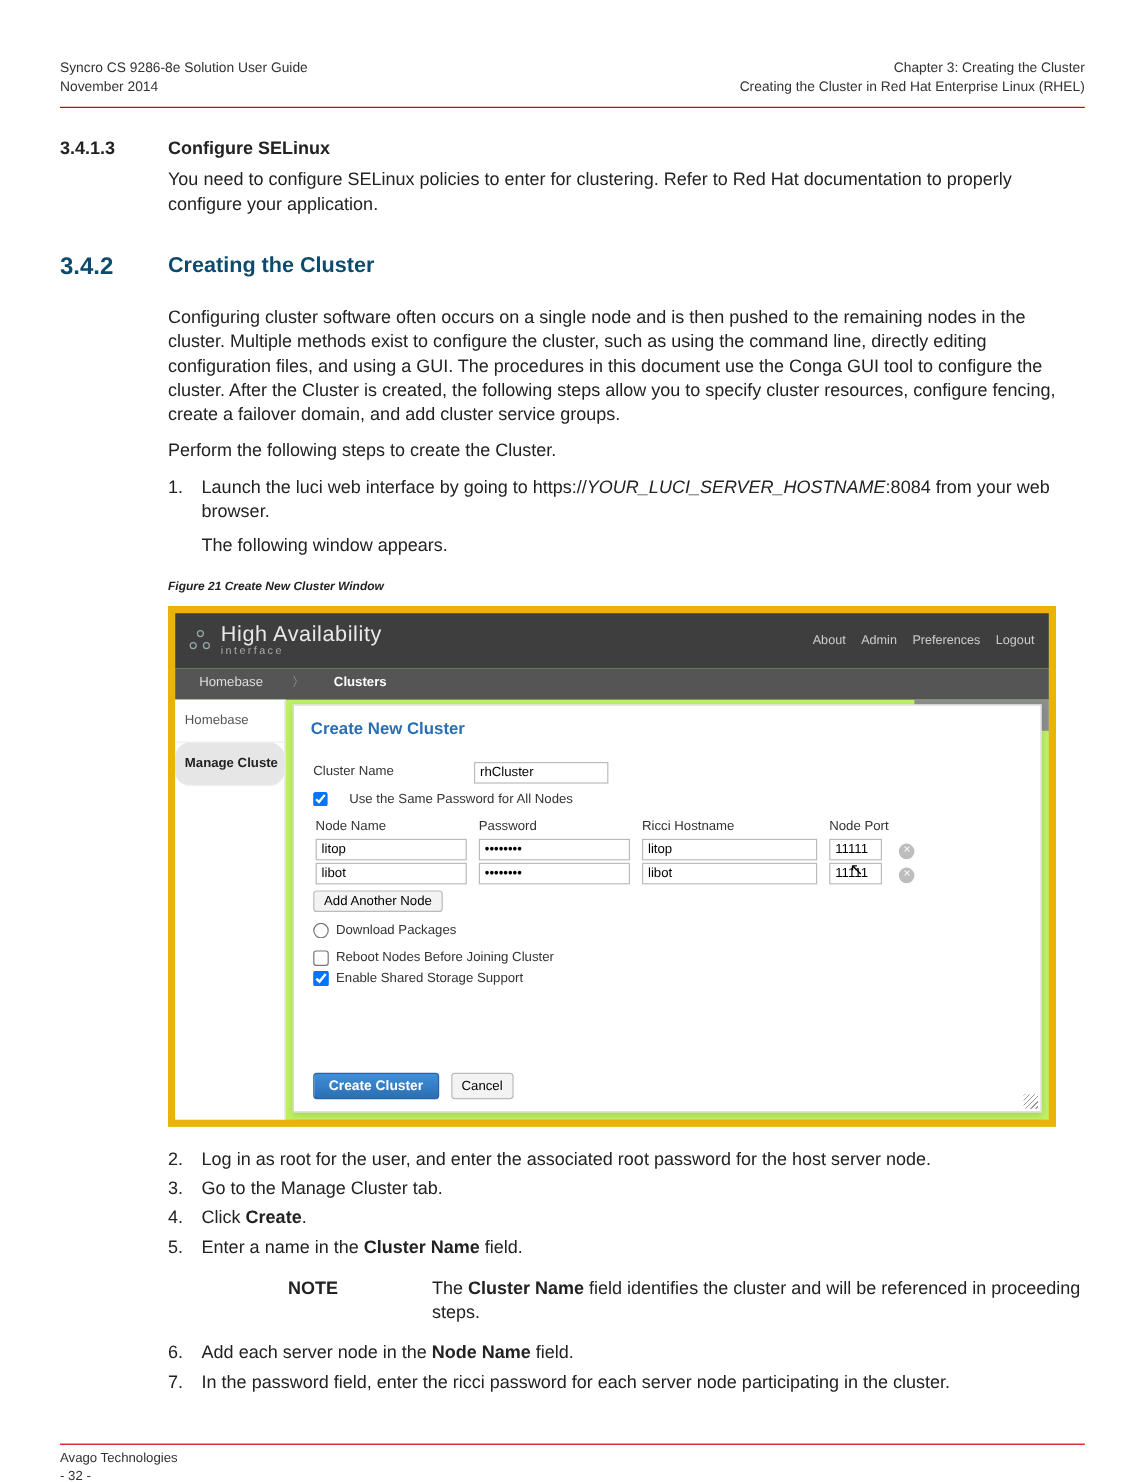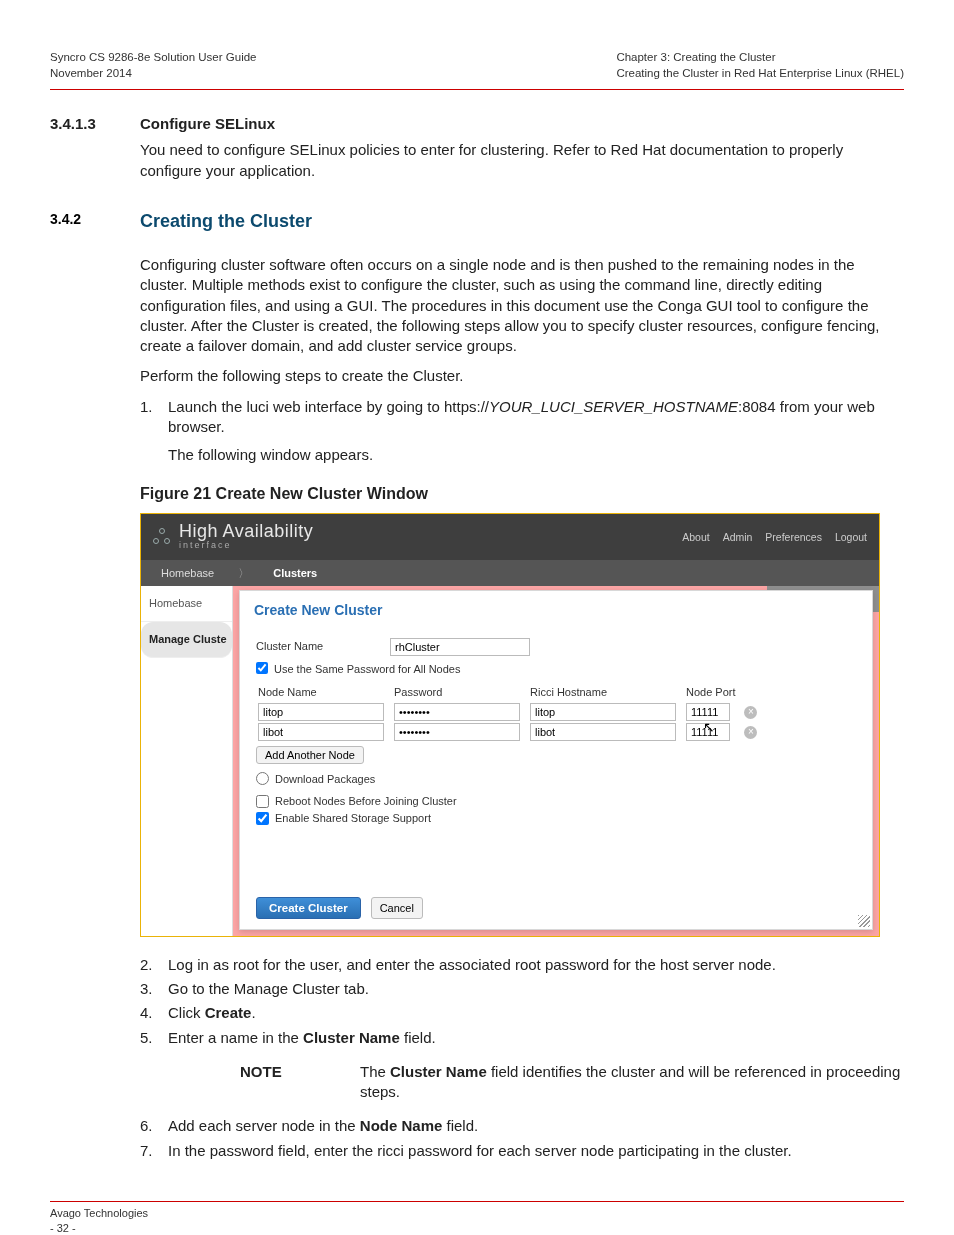--- a/index.html
+++ b/index.html
@@ -14,51 +14,51 @@
     line-height: 1.35;
   }
   .page-head {
     display: flex;
     justify-content: space-between;
     font-size: 11.5px;
     color: #333;
     margin-bottom: 8px;
   }
   .page-head .left, .page-head .right { line-height: 1.35; }
-  .page-head .right { }
+  .page-head .right { text-align: right; }
   hr.rule { border: none; border-top: 1.5px solid #c00; margin: 6px 0 24px 0; }
   hr.rule-foot { border: none; border-top: 1.5px solid #c00; margin: 30px 0 4px 0; }
 
   .row { display: flex; }
   .num-col { width: 90px; flex: 0 0 90px; font-weight: 700; }
   .content-col { flex: 1; }
 
   .h4 { font-weight: 700; font-size: 15px; margin-bottom: 6px; }
   .h3 { font-weight: 700; font-size: 18px; color: #0c4a6e; margin: 26px 0 18px 0; }
-  .h3-num { font-weight: 700; font-size: 14px; color: #000000; }
+  .h3-num { font-weight: 700; font-size: 20px; color: #0c4a6e; }
 
   p.body { margin: 4px 0 10px 0; }
-  .fig-caption { font-weight: 700; font-size: 16px; margin: 18px 0 8px 0; }
+  .fig-caption { font-weight: 700; font-size: 10px; margin: 18px 0 8px 0; font-style: italic; }
 
   ol.steps { margin: 8px 0 10px 0; padding-left: 0; list-style: none; }
   ol.steps > li { display: flex; margin: 4px 0; }
   ol.steps > li .snum { width: 28px; flex: 0 0 28px; }
   ol.steps > li .stext { flex: 1; }
 
   .note-row { display: flex; margin: 14px 0 14px 100px; }
   .note-label { font-weight: 700; width: 120px; flex: 0 0 120px; }
   .note-body { flex: 1; }
 
   .footer { text-align: left; font-size: 11px; color: #333; margin-top: 4px; }
 
   
   .shot {
-    border: 1px solid #eab308;
+    border: 6px solid #eab308;
     width: 740px;
-    background: #fca5a5;
+    background: #bef264;
     font-family: "Lucida Grande", "Segoe UI", Arial, sans-serif;
     font-size: 11px;
     color: #333;
     position: relative;
   }
   .shot .topbar {
     background: #3e3e3e; color: #ddd; height: 46px;
     display: flex; align-items: center; padding: 0 12px;
     justify-content: space-between;
   }
@@ -95,21 +95,21 @@
     background:#fff;
     border:1px solid #d8d8d8;
     box-shadow: 0 2px 6px rgba(0,0,0,.15);
     height: 340px;
   }
   .shot .dialog h3 { color:#2a6fb3; font-size:14px; font-weight:600; padding:10px 14px 6px 14px; }
   .shot .form { padding: 8px 16px 12px 16px; }
   .shot .frow { display:flex; align-items:center; margin:4px 0; gap: 6px; }
   .shot label.fl { width:128px; font-size:11px; color:#333; }
   .shot input.tx { border:1px solid #bbb; height:18px; padding:1px 4px; font-size:11px; background:#fff; }
-  .shot .chk { display:flex; gap:6px; margin:6px 0; font-size:11px; }
+  .shot .chk { display:flex; align-items:center; gap:18px; margin:6px 0; font-size:11px; }
   .shot .chk input { width:12px; height:12px; }
   .shot table.nodes { width: 505px; border-collapse: collapse; margin-top:4px; }
   .shot table.nodes th { text-align:left; font-weight:400; font-size:11px; color:#333; padding:2px 2px; }
   .shot table.nodes td { padding:1px 2px; }
   .shot table.nodes input.tx { width:126px; }
   .shot table.nodes input.tx.port { width:44px; }
   .shot .delnode { display:inline-block; width:13px; height:13px; border-radius:50%; background:#bdbdbd; color:#fff; text-align:center; line-height:12px; font-size:10px; cursor:pointer; }
   .shot .btn-plain { border:1px solid #bbb; background:#f3f3f3; padding:2px 8px; font-size:11px; border-radius:3px; cursor:pointer; }
   .shot .btn-primary { border:1px solid #2a63a8; background:linear-gradient(#3f8fd8,#2a6fb3); color:#fff; padding:4px 12px; font-size:11.5px; font-weight:600; border-radius:3px; cursor:pointer; }
   .shot .radios, .shot .checks2 { margin: 8px 0 4px 0; }
@@ -199,21 +199,21 @@
           <div class="item">Homebase</div>
           <div class="item active">Manage Cluste</div>
         </div>
         <div class="main">
           <div class="rightstrip">des Joined</div>
           <div class="dialog">
             <h3>Create New Cluster</h3>
             <div class="form">
               <div class="frow">
                 <label class="fl">Cluster Name</label>
-                <input class="tx" style="width: 140px;" value="rhCluster">
+                <input class="tx" style="width: 112px;" value="rhCluster">
               </div>
               <div class="chk">
                 <input type="checkbox" checked="" style="">
                 <span>Use the Same Password for All Nodes</span>
               </div>
               <table class="nodes">
                 <tbody>
                     <tr>
                   <th style="width:136px">Node Name</th>
                   <th style="width:136px">Password</th>

